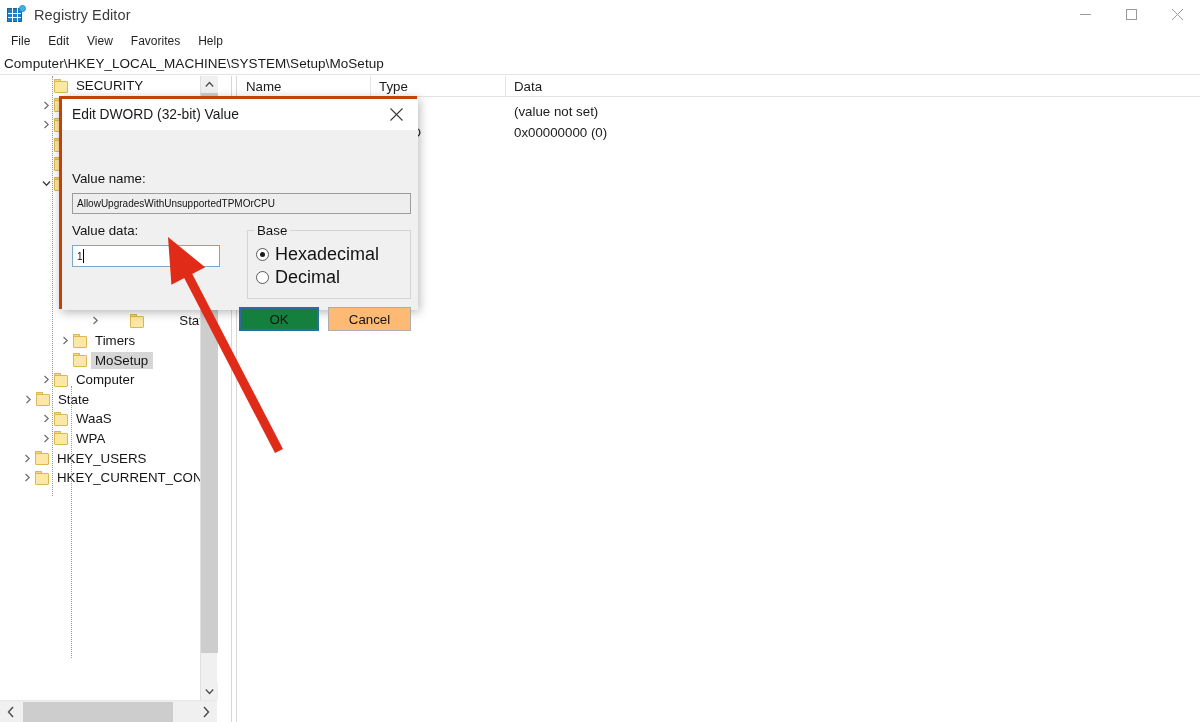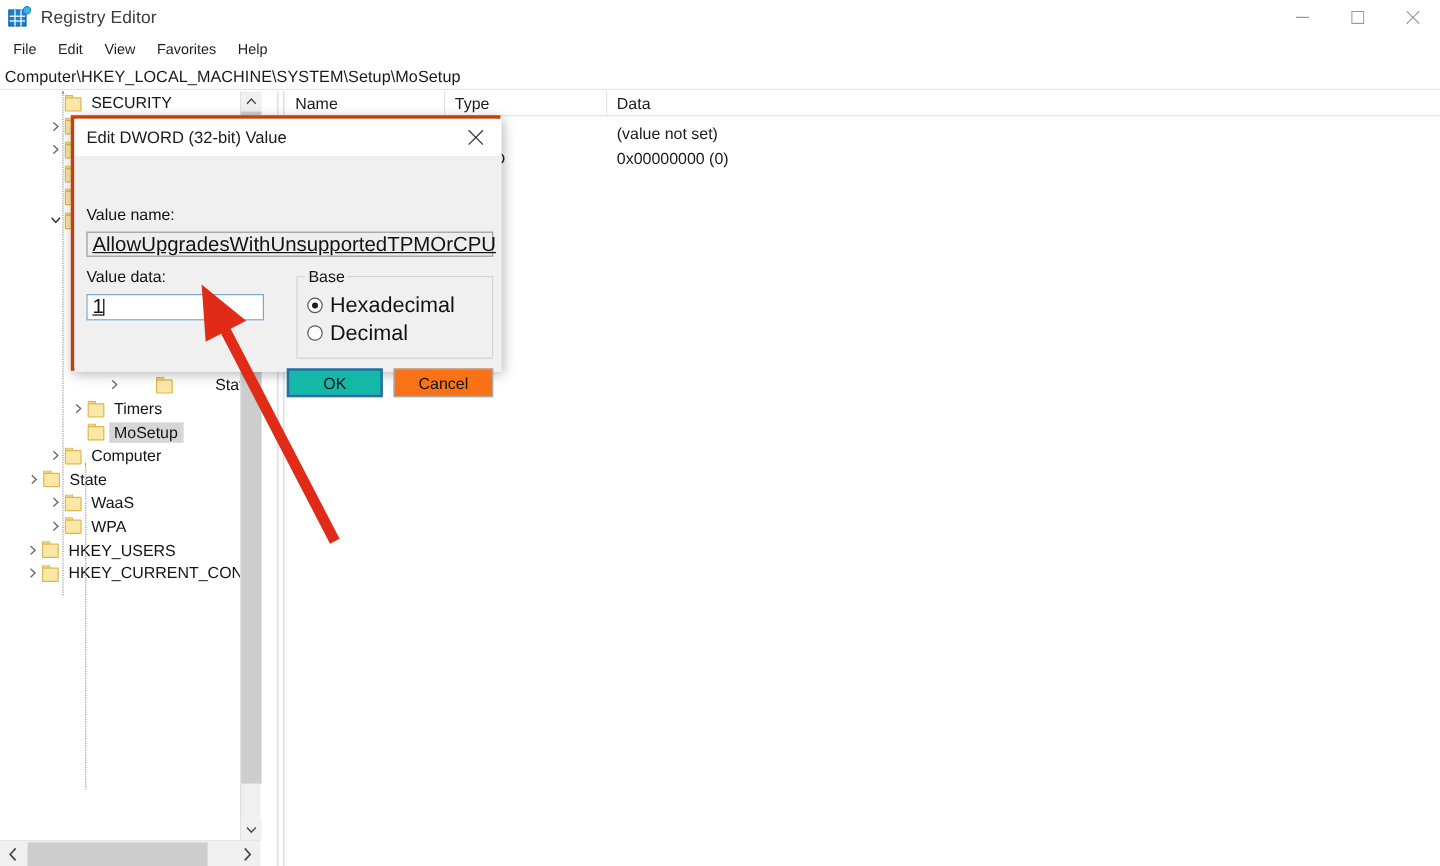--- a/index.html
+++ b/index.html
@@ -297,25 +297,24 @@
     background: #f0f0f0;
   }
   .dlg-label {
     position: absolute;
     font-size: 13.3px;
     color: #131313;
   }
   .dlg-input {
     position: absolute;
     border: 1px solid #9c9c9c;
-    font-size: 17px;
+    font-size: 10px;
     color: #131313;
     display: flex; align-items: center;
     padding-left: 4px;
-    text-decoration: underline;
   }
   #value-name-input {
     left: 10px; top: 63px;
     width: 339px; height: 21px;
     background: #eeeeee;
   }
   #value-data-input {
     left: 10px; top: 115px;
     width: 148px; height: 22px;
     background: #ffffff;
@@ -364,31 +363,31 @@
     width: 5px; height: 5px;
     border-radius: 50%;
     background: #1b1b1b;
   }
   #radio-hex-row { left: 194px; top: 114px; }
   #radio-dec-row { left: 194px; top: 137px; }
 
   .dlg-btn {
     position: absolute;
     height: 24px;
-    background: #f97316;
+    background: #fdba74;
     border: 1px solid #adadad;
     font-size: 13.3px;
     color: #131313;
     display: flex; align-items: center; justify-content: center;
   }
   #ok-button {
     left: 177px; top: 177px;
     width: 80px;
     border: 2px solid #2d6ba8;
-    background: #14b8a6;
+    background: #15803d;
   }
   #cancel-button {
     left: 266px; top: 177px;
     width: 83px;
   }
 
   
   .arrow-overlay {
     position: absolute; left: 0; top: 0;
     width: 1200px; height: 722px;

